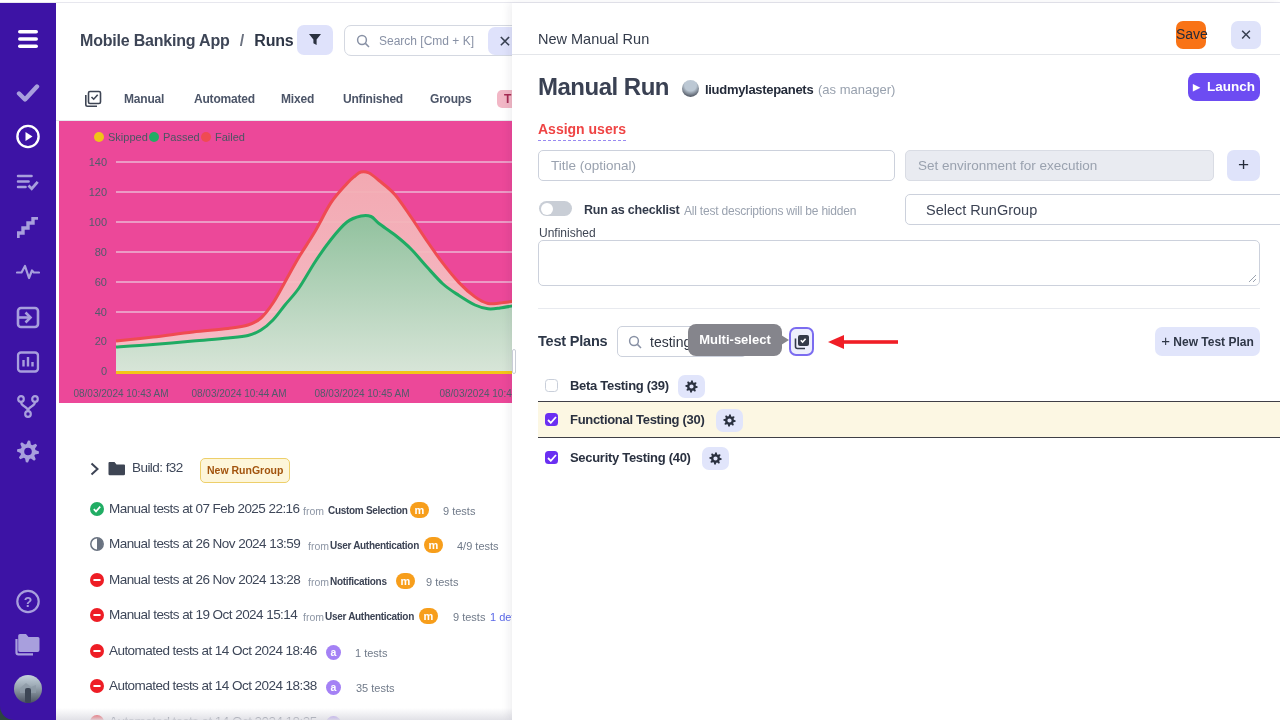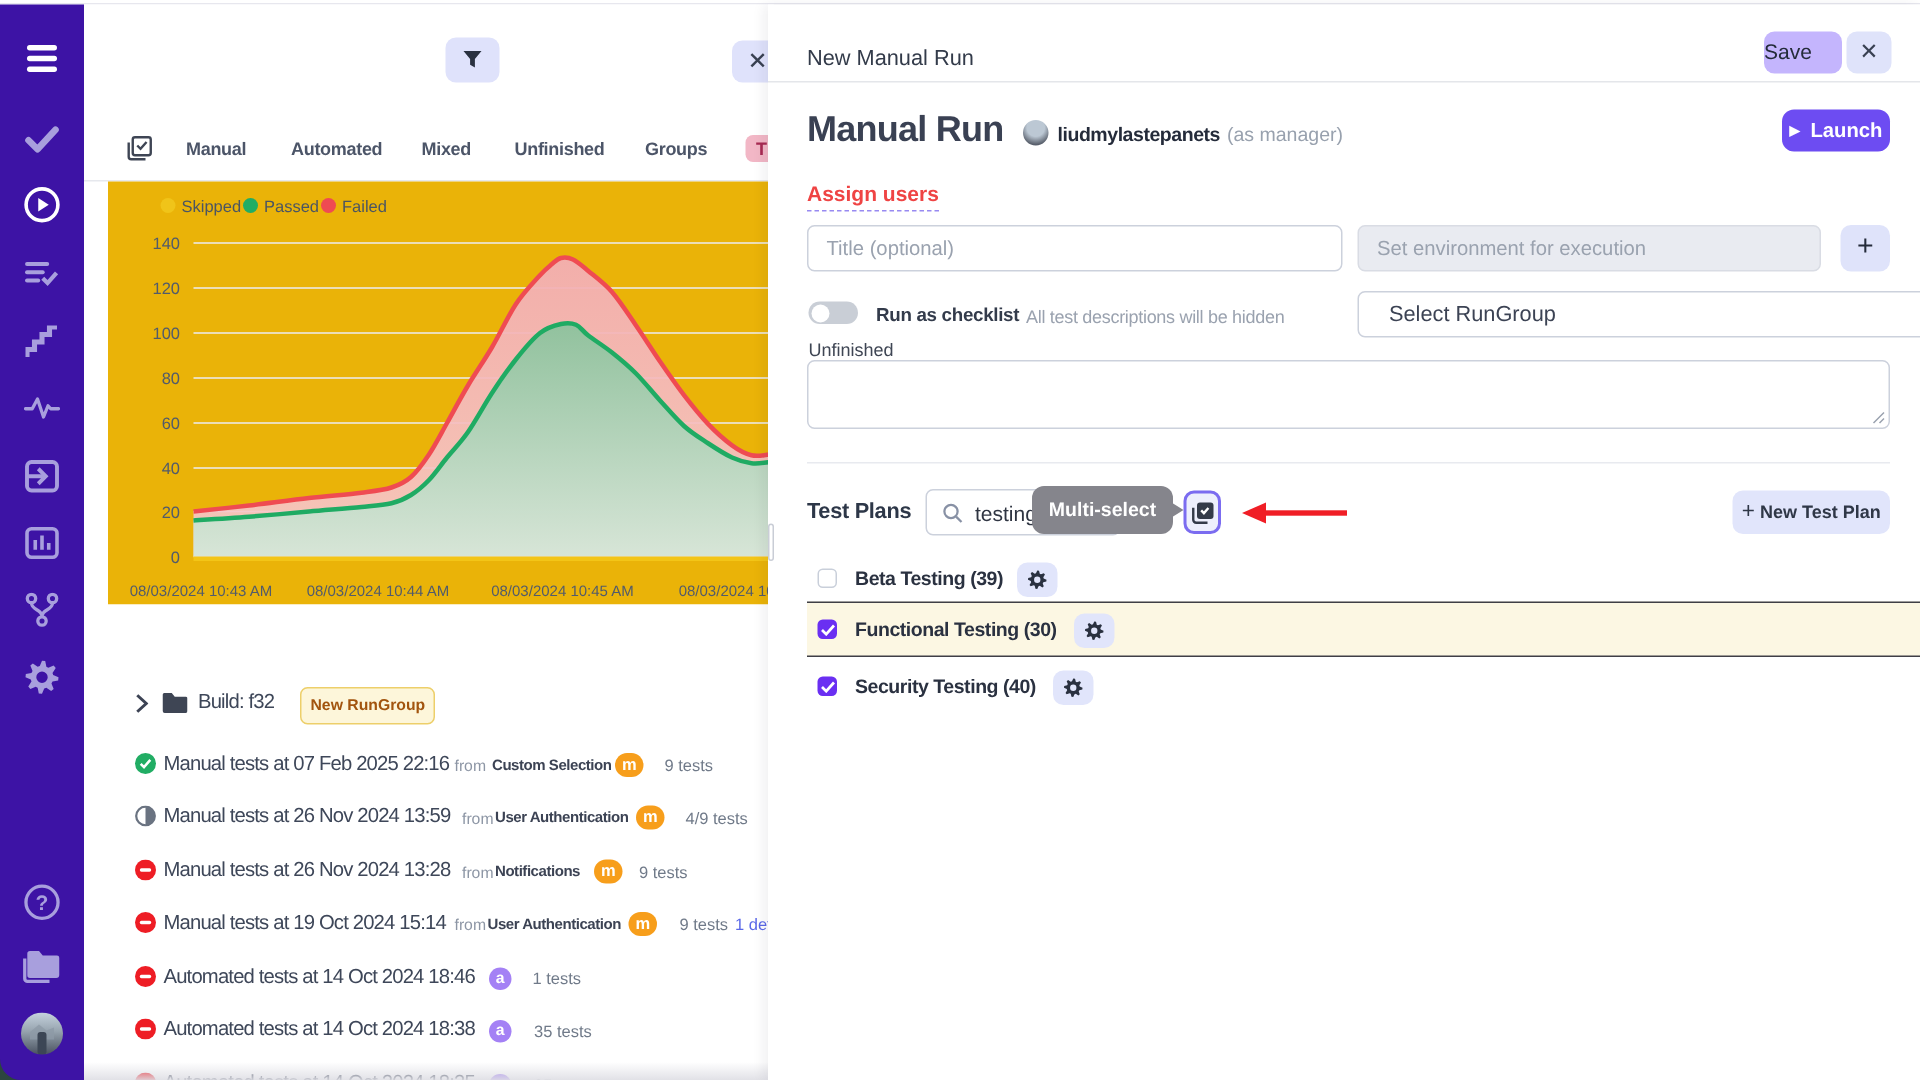--- a/index.html
+++ b/index.html
@@ -13,34 +13,34 @@
 .crumb { position:absolute; left:24px; top:29px; font-size:16px; font-weight:bold; color:#3d4556; letter-spacing:-0.2px; }
 .crumb .sep { color:#6b7280; font-weight:bold; padding:0 6px; }
 #filterbtn { position:absolute; left:241px; top:22px; width:36px; height:30px; background:#dfe2fb; border-radius:7px; display:flex; align-items:center; justify-content:center; }
 #lsearch { position:absolute; left:288px; top:22px; width:176px; height:31px; background:#fff; border:1px solid #d4d8e1; border-radius:7px; display:flex; align-items:center; padding-left:11px; color:#8891a5; font-size:12px; }
 #lsearch svg { margin-right:9px; }
 #xbtn { position:absolute; left:432px; top:24px; width:34px; height:28px; background:#dfe2fb; border-radius:7px; color:#394152; font-size:16px; display:flex; align-items:center; justify-content:center; }
 #tabsrow { position:absolute; left:0; top:82px; width:460px; height:35px; }
 .tab { position:absolute; top:7px; font-size:12px; font-weight:bold; color:#4c5568; letter-spacing:-0.2px; }
 #tabborder { position:absolute; left:0; top:117px; width:460px; height:1px; background:#e6e8ed; }
 #tbadge { position:absolute; left:441px; top:5px; width:32px; height:18px; background:#f2b7c6; border-radius:5px; color:#a72a52; font-size:12px; font-weight:bold; text-align:left; padding:1.5px 0 0 7px; }
-#chartbox { position:absolute; left:16px; top:118px; width:460px; height:282px; background:#eab308; }
+#chartbox { position:absolute; left:3px; top:118px; width:460px; height:282px; background:#ec4899; }
 #runlist { position:absolute; left:0; top:400px; width:460px; height:317px; background:#fff; font-size:15px; }
 .runrow { position:absolute; left:0; width:460px; height:24px; }
 .rtitle { position:absolute; font-size:13.5px; letter-spacing:-0.55px; color:#3e4759; top:2px; }
 .rfrom { position:absolute; font-size:10.5px; color:#8d96a5; top:6px; }
 .rtarget { position:absolute; font-size:10px; font-weight:bold; color:#3c4354; top:6px; letter-spacing:-0.3px; white-space:nowrap; }
 .rcount { position:absolute; font-size:11px; color:#707a89; top:5.5px; white-space:nowrap; }
 .mpill { position:absolute; top:3px; width:19px; height:16px; background:#f79e1b; border-radius:8px; color:#fff; font-size:11px; font-weight:bold; text-align:center; line-height:16px; }
 .apill { position:absolute; top:3.5px; width:15px; height:15px; background:#a481f5; border-radius:8px; color:#fff; font-size:10.5px; font-weight:bold; text-align:center; line-height:15px; }
 .sicon { position:absolute; left:34px; top:3px; }
 #drawer { position:absolute; left:512px; top:3px; width:768px; height:717px; background:#fff; box-shadow:-3px 0 8px rgba(30,30,60,.07); }
 #dtop { position:absolute; left:0; top:0; width:768px; height:52px; border-bottom:1px solid #e4e6ea; }
 #dtitle { position:absolute; left:26px; top:28px; font-size:14.5px; color:#333b4a; }
-#savebtn { position:absolute; left:664px; top:18px; width:52px; height:28px; background:#c4b5fd; border-radius:7px; color:#242b3a; font-size:14px; text-align:left; line-height:27px; }
+#savebtn { position:absolute; left:664px; top:18px; width:30px; height:28px; background:#f97316; border-radius:7px; color:#242b3a; font-size:14px; text-align:left; line-height:27px; }
 #closebtn { position:absolute; left:719px; top:18px; width:30px; height:28px; background:#dfe3fa; border-radius:7px; color:#394152; font-size:15px; text-align:center; line-height:27px; }
 #h1 { position:absolute; left:26px; top:70px; font-size:24px; font-weight:bold; color:#3a4153; letter-spacing:-0.5px; }
 #hav { position:absolute; left:170px; top:77px; width:17px; height:17px; border-radius:50%; background:radial-gradient(circle at 50% 30%, #bcc8d4 0 40%, #5d6470 75%, #333a4a); }
 #hname { position:absolute; left:193px; top:79px; font-size:13px; font-weight:bold; color:#242b3a; letter-spacing:-0.3px; }
 #hrole { position:absolute; left:306px; top:79px; font-size:13px; color:#98a1ae; }
 #launch { position:absolute; left:676px; top:70px; width:72px; height:28px; background:#6d4cf2; border-radius:8px; color:#fff; font-size:13.5px; font-weight:bold; text-align:center; line-height:28px; }
 #launch .tri { font-size:9px; position:relative; top:-1px; margin-right:7px; }
 #assign { position:absolute; left:26px; top:118px; font-size:14px; font-weight:bold; color:#ef4444; border-bottom:1.5px dashed #988af1; padding-bottom:3px; }
 .inp { position:absolute; border:1px solid #ccd1dc; border-radius:5px; background:#fff; font-size:13.5px; color:#9aa2af; }
 #titleinp { left:26px; top:147px; width:357px; height:31px; line-height:30px; padding-left:12px; }
@@ -144,25 +144,30 @@
               <stop offset="0.45" stop-color="#96a3ae"></stop>
               <stop offset="1" stop-color="#4a5260"></stop>
             </linearGradient>
           </defs>
           <circle cx="14" cy="14" r="14" fill="url(#avg)"></circle>
           <path d="M6 13l6-5 5 4 5-2v8H6z" fill="#8d9aa6" opacity="0.8"></path>
           <rect x="11" y="13" width="6" height="15" rx="2" fill="#3c4655"></rect>
         </svg></div>
     </div>
   <div id="leftpanel">
+    <div class="crumb">Mobile Banking App <span class="sep">/</span> <span style="color:#2f3747">Runs</span></div>
     <div id="filterbtn">
         <svg width="14" height="14" viewBox="0 0 14 14">
           <path d="M1 1h12L8.6 6.4V12l-3.2-1.8V6.4z" fill="#2a3140"></path>
         </svg>
       </div>
+    <div id="lsearch"><svg width="14" height="14" viewBox="0 0 14 14">
+          <circle cx="6" cy="6" r="4.4" fill="none" stroke="#8891a5" stroke-width="1.5"></circle>
+          <line x1="9.4" y1="9.4" x2="13" y2="13" stroke="#8891a5" stroke-width="1.5"></line>
+        </svg>Search [Cmd + K]</div>
     <div id="xbtn">✕</div>
     <div id="tabsrow">
       <svg style="position:absolute;left:28px;top:5px" width="18" height="18" viewBox="0 0 18 18">
           <rect x="4.5" y="1.5" width="12" height="12" rx="1.5" fill="none" stroke="#3e4554" stroke-width="1.6"></rect>
           <path d="M7.5 7l2.2 2.2 4-4.5" fill="none" stroke="#3e4554" stroke-width="1.6"></path>
           <path d="M1.8 5v9.5a1.7 1.7 0 0 0 1.7 1.7H13" fill="none" stroke="#3e4554" stroke-width="1.6"></path>
         </svg>
       <div class="tab" style="left:68px">Manual</div>
       <div class="tab" style="left:138px">Automated</div>
       <div class="tab" style="left:225px">Mixed</div>

